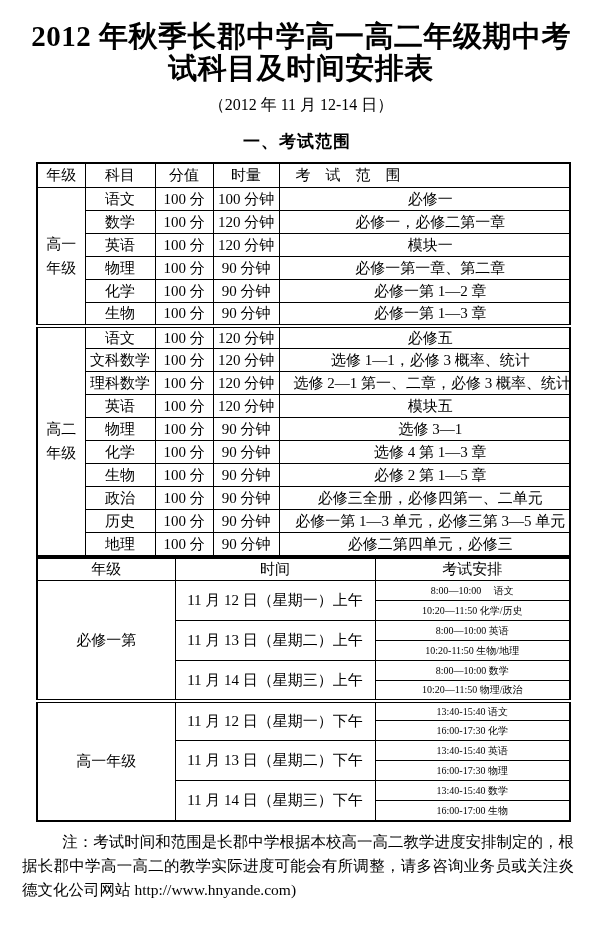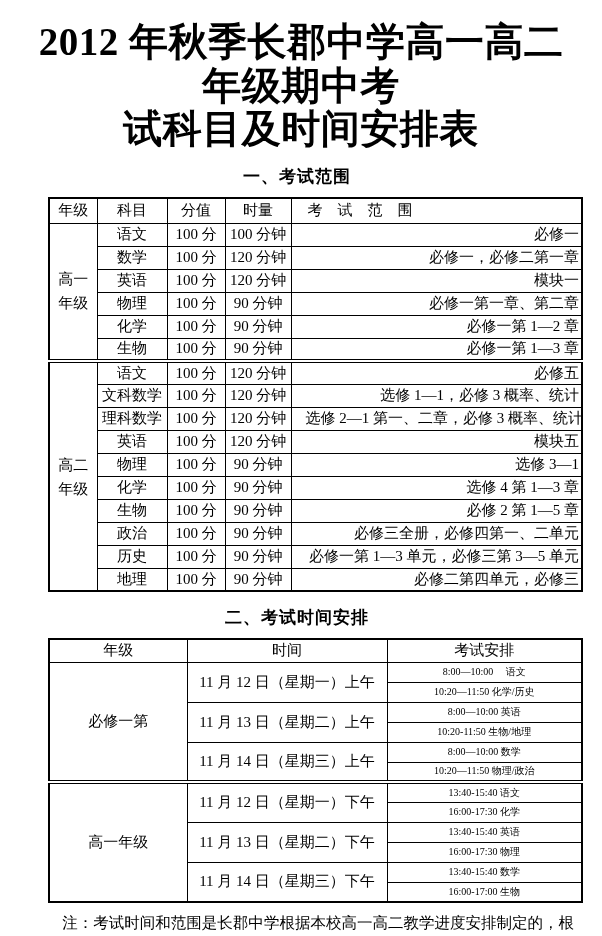--- a/index.html
+++ b/index.html
@@ -7,21 +7,21 @@
   body {
     width: 602px; height: 936px;
     margin: 0 auto;
     color: #000;
     font-family: "Liberation Serif", "DejaVu Serif", serif;
     overflow: hidden;
   }
   .page { padding: 20px 30px 0 22px; }
 
   .title {
-    font-size: 39px;
+    font-size: 29px;
     font-weight: bold;
     text-align: center;
     line-height: 1.12;
     white-space: pre-line;
     letter-spacing: 0.5px;
     padding-left: 8px;
   }
   .subtitle {
     font-size: 16px;
     text-align: center;
@@ -33,21 +33,21 @@
     font-weight: bold;
     margin-top: 14px;
     margin-bottom: 9px;
     letter-spacing: 1px;
     text-align: center;
   }
 
   table {
     border-collapse: collapse;
     table-layout: fixed;
-    margin-left: 26px;
+    margin-left: 14px;
     width: 533px;
     border: 2px solid #000;
   }
   th, td {
     border: 1px solid #000;
     font-size: 15px;
     font-weight: normal;
     text-align: center;
     padding: 0 2px;
     overflow: hidden;
@@ -57,21 +57,21 @@
   
   #scope-table th { height: 25px; }
   #scope-table td { height: 23px; }
   #scope-table .hdr-range { text-align: left; padding-left: 16px; }
   #scope-table .grade-cell {
     white-space: pre-line;
     line-height: 1.6;
     font-size: 15px;
   }
   #scope-table .range-cell {
-    text-align: right;
+    text-align: center;
     padding-left: 14px;
   }
   tr.sec-start td { border-top: 4px double #000; }
 
   
   #schedule-table th { height: 23px; }
   #schedule-table td { height: 20px; }
   #schedule-table .grade-cell2, #schedule-table .time-cell { font-size: 15px; text-align: center; }
   #schedule-table .exam-cell { font-size: 10px; }
 
@@ -86,20 +86,21 @@
   }
 </style>
 </head>
 <body>
 
 <div class="page">
 
   <div class="title">2012 年秋季长郡中学高一高二年级期中考
 试科目及时间安排表</div>
 
+  <div class="subtitle">（2012 年 11 月 12-14 日）</div>
 
   <div class="section-heading">一、考试范围</div>
 
   <table id="scope-table">
     <colgroup>
       <col style="width:48px">
         <col style="width:70px">
         <col style="width:58px">
         <col style="width:66px">
         <col style="width:291px">
@@ -210,21 +211,20 @@
         </tr>
         <tr>
           <td class="subject-cell">地理</td>
           <td class="score-cell">100 分</td>
           <td class="duration-cell">90 分钟</td>
           <td class="range-cell">必修二第四单元，必修三</td>
         </tr>
       </tbody>
   </table>
 
-  <div class="section-heading">二、考试时间安排</div>
 
   <table id="schedule-table">
     <colgroup>
       <col style="width:138px">
         <col style="width:200px">
         <col style="width:195px">
     </colgroup>
     <thead>
       <tr>
         <th>年级</th>

